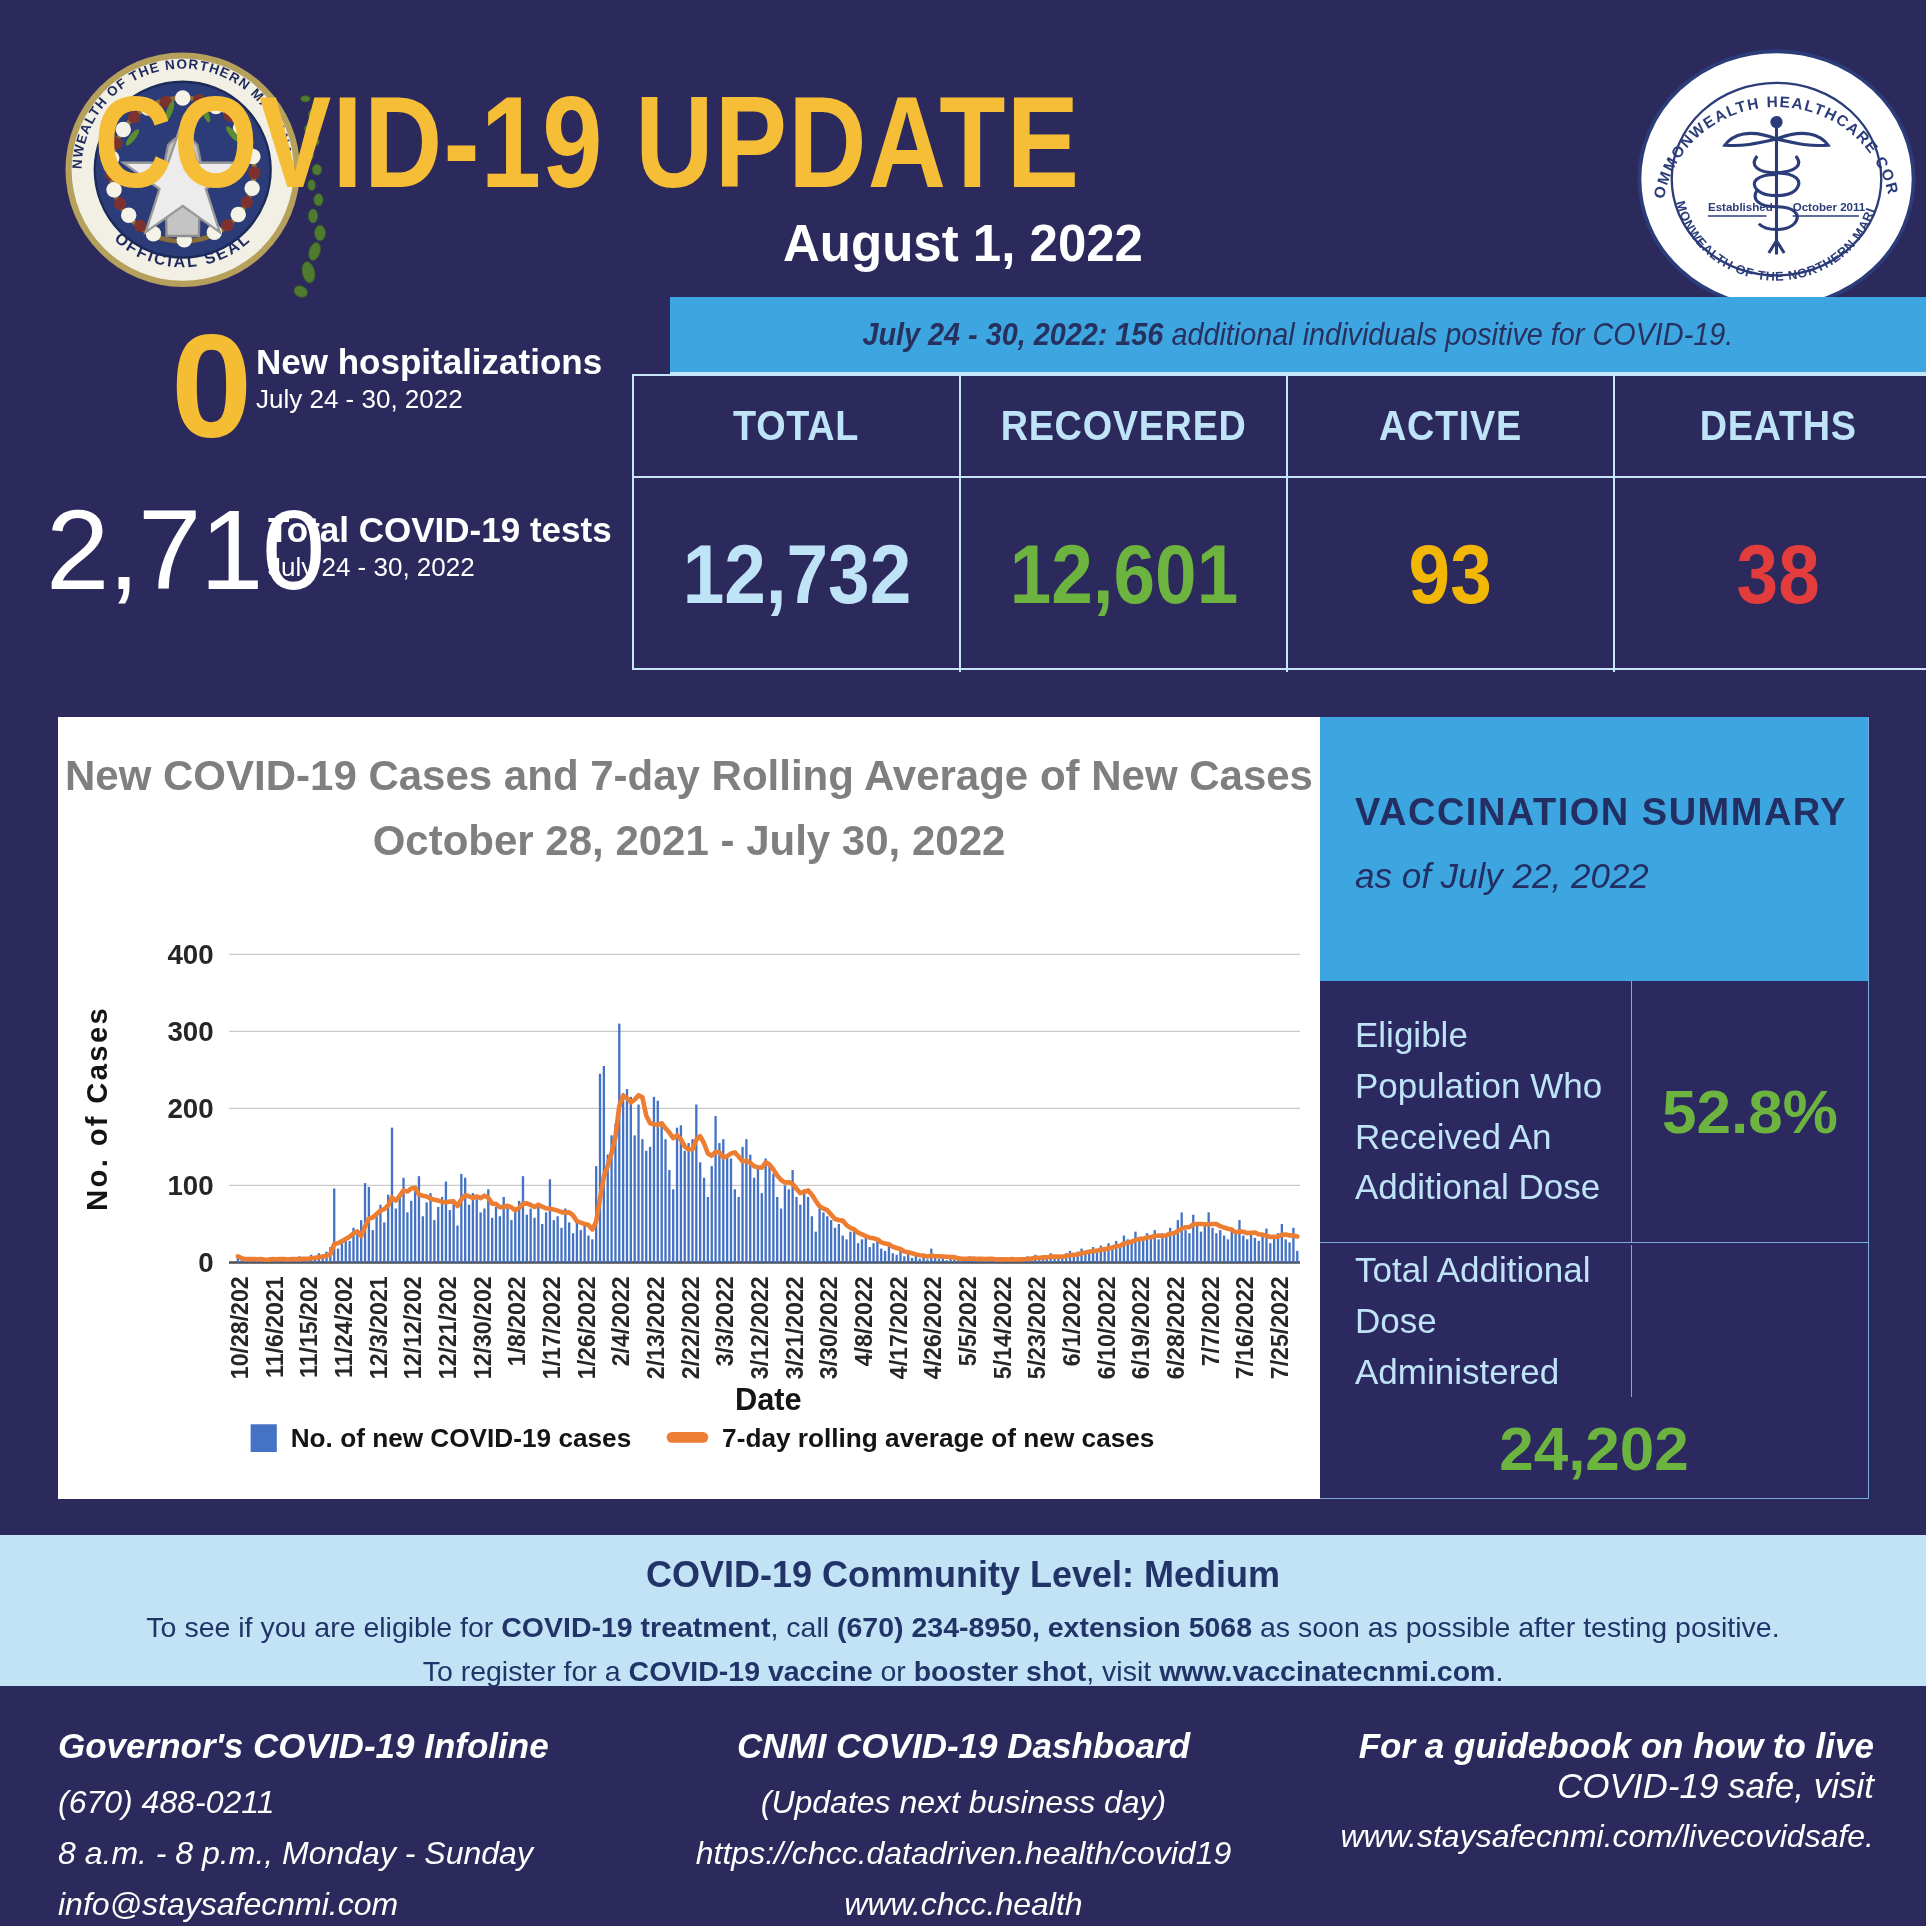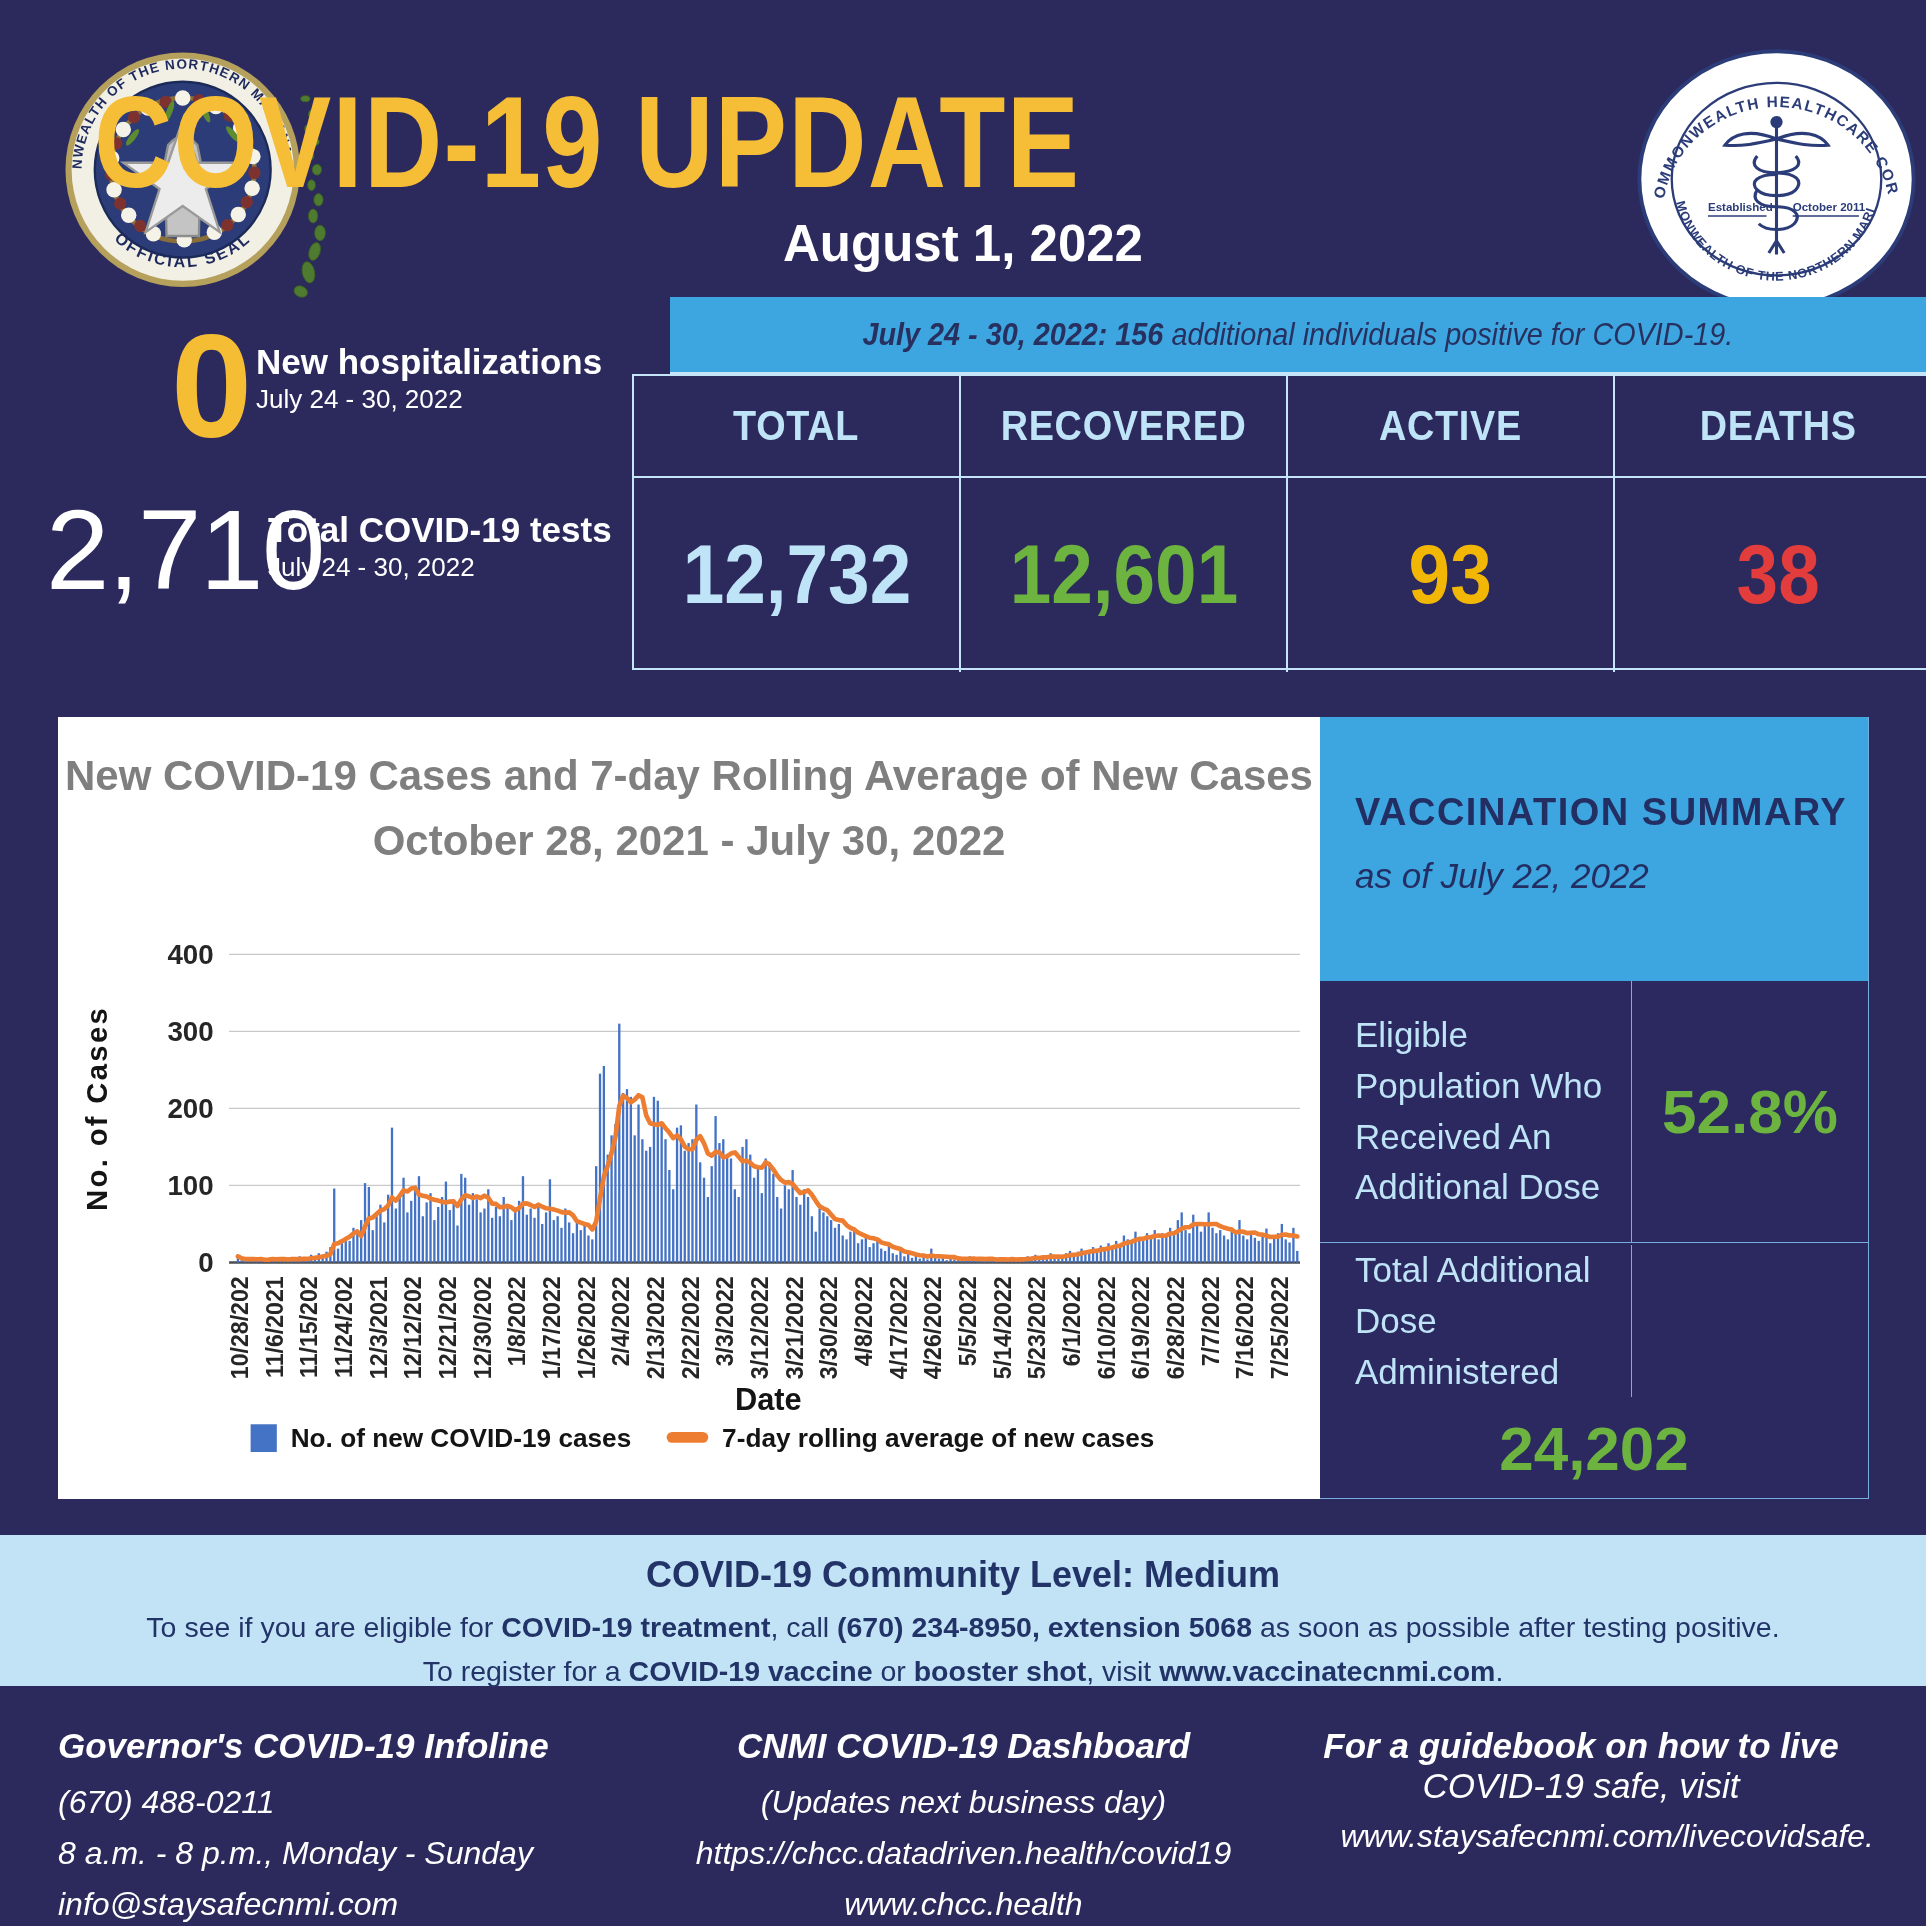--- a/index.html
+++ b/index.html
@@ -54,21 +54,21 @@
   .vax-value{flex:1;display:flex;align-items:center;justify-content:center;
     color:#6cb33f;font-size:62px;font-weight:bold;}
   
   #community{left:0;top:1535px;width:1926px;height:151px;background:#c2e3f6;color:#223368;
     text-align:center;box-sizing:border-box;padding-top:18.5px;}
   #community-l1{font-size:36px;font-weight:bold;margin-bottom:15.4px;}
   .community-line{font-size:28.5px;margin-bottom:10.8px;}
   .community-line .b{font-weight:bold;}
   
   #footer{left:0;top:1686px;width:1926px;height:240px;color:#ffffff;font-style:italic;}
-  .foot-title{font-size:35px;font-weight:bold;margin-bottom:10.8px;text-align:center;}
+  .foot-title{font-size:35px;font-weight:bold;margin-bottom:10.8px;}
   .foot-line{font-size:32px;line-height:1.6;}
   #foot-left{position:absolute;left:58px;top:40px;text-align:left;}
   #foot-center{position:absolute;left:640px;width:647px;top:40px;text-align:center;}
   #foot-right{position:absolute;right:52px;width:586px;top:40px;text-align:right;}
 </style>
 </head>
 <body>
 
 <div id="page">
 

